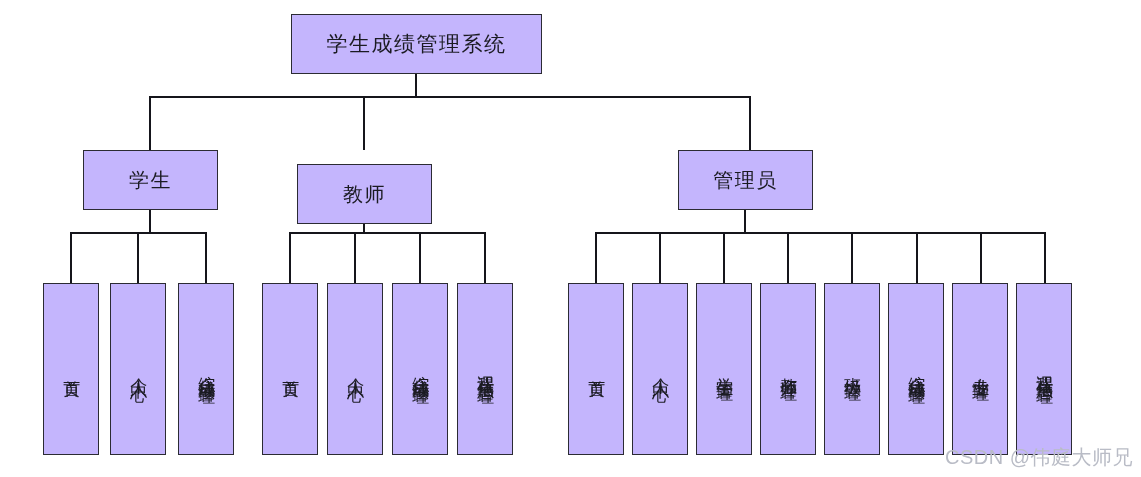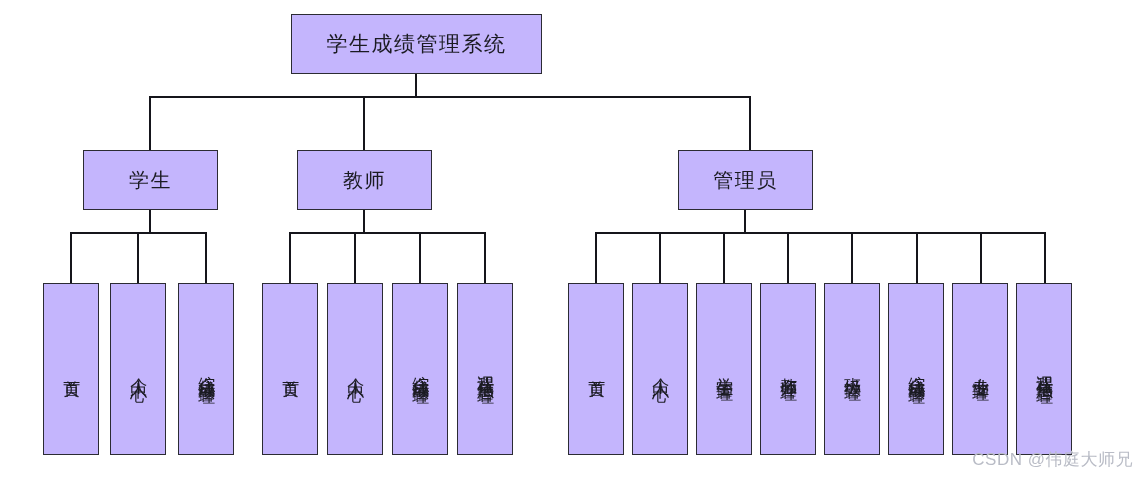--- a/index.html
+++ b/index.html
@@ -62,21 +62,21 @@
     z-index: 1;
   }
   .ln-v { width: 2px; }
   .ln-h { height: 2px; }
   
   #watermark {
     position: absolute;
     right: 8px;
     bottom: 6px;
     font-family: "Liberation Sans", sans-serif;
-    font-size: 17px;
+    font-size: 20px;
     color: #b9bcc6;
     letter-spacing: 0.5px;
     white-space: nowrap;
     z-index: 5;
   }
 </style>
 </head>
 <body>
 
 <div id="chart-root">
@@ -89,21 +89,21 @@
 
   <div class="ln ln-h" style="left:149px; top:96px; width:602px; height:2px;"></div>
 
   <div class="ln ln-v" style="left:149px; top:96px; width:2px; height:54px;"></div>
   <div class="ln ln-v" style="left:363px; top:96px; width:2px; height:54px;"></div>
   <div class="ln ln-v" style="left:749px; top:96px; width:2px; height:54px;"></div>
 
   <div class="node node-mid" style="left:83px; top:150px; width:135px; height:60px;">
     <span>学生</span>
   </div>
-  <div class="node node-mid" style="left:297px; top:150px; width:135px; height:60px;">
+  <div class="node node-mid" style="left:297px; top:164px; width:135px; height:60px;">
     <span>教师</span>
   </div>
   <div class="node node-mid" style="left:678px; top:150px; width:135px; height:60px;">
     <span>管理员</span>
   </div>
 
   <div class="ln ln-v" style="left:149px; top:210px; width:2px; height:23px;"></div>
   <div class="ln ln-h" style="left:70px; top:232px; width:137px; height:2px;"></div>
   <div class="ln ln-v" style="left:70px; top:232px; width:2px; height:51px;"></div>
   <div class="ln ln-v" style="left:137px; top:232px; width:2px; height:51px;"></div>

